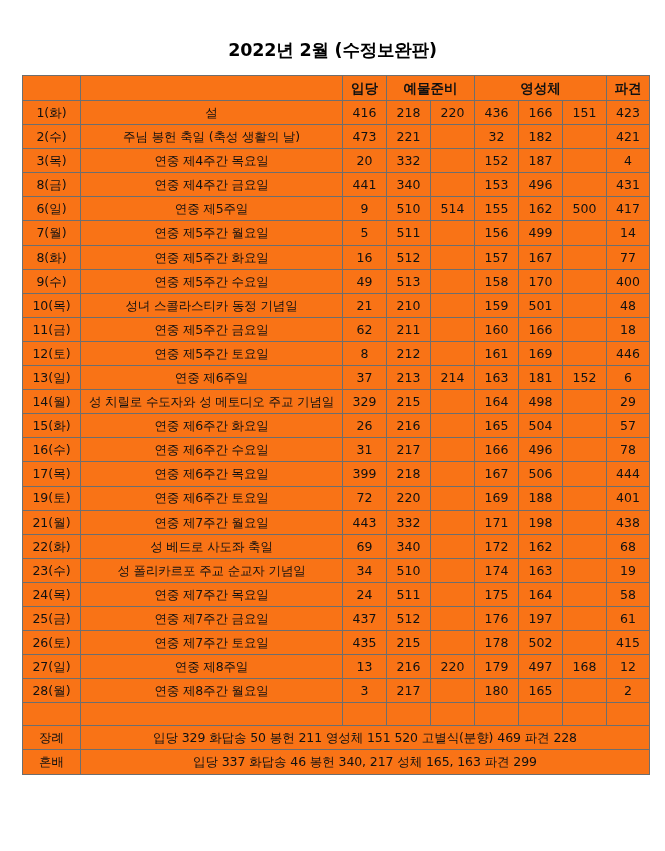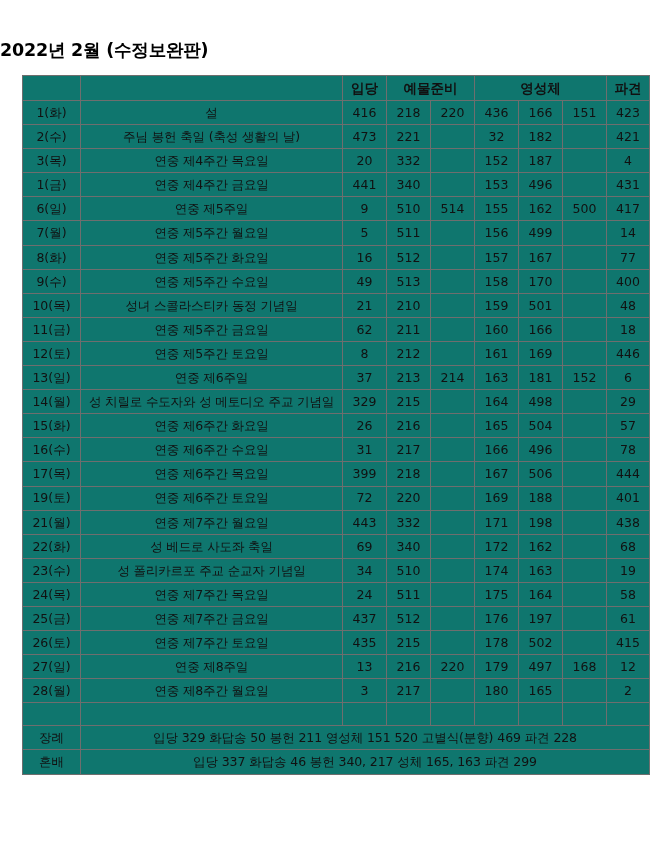--- a/index.html
+++ b/index.html
@@ -15,36 +15,37 @@
     -webkit-font-smoothing: antialiased;
   }
   .page {
     position: relative;
     width: 665px;
     height: 851px;
     box-sizing: border-box;
     overflow: hidden;
   }
   .title {
+    text-align: center;
     font-size: 17.5px;
     font-weight: bold;
     letter-spacing: -0.2px;
     padding-top: 40px;
     padding-bottom: 0;
     line-height: 1.2;
     color: #000;
   }
   .table-wrap {
     margin: 14px 22px 0 22px;
   }
   table.cal {
     border-collapse: collapse;
     table-layout: fixed;
     width: 623px;
-    background: #0f766e;
+    background: #f97316;
   }
   table.cal td, table.cal th {
     border: 1px solid #6e6e6e;
     padding: 0;
     height: 23.1px;
     font-size: 12.5px;
     font-weight: normal;
     text-align: center;
     vertical-align: middle;
     color: #111;
@@ -146,21 +147,21 @@
             <td class="name">연중 제4주간 목요일</td>
             <td class="num">20</td>
             <td class="num">332</td>
             <td class="num"></td>
             <td class="num">152</td>
             <td class="num">187</td>
             <td class="num"></td>
             <td class="num">4</td>
           </tr>
           <tr>
-            <td class="day">1(금)</td>
+            <td class="day">8(금)</td>
             <td class="name">연중 제4주간 금요일</td>
             <td class="num">441</td>
             <td class="num">340</td>
             <td class="num"></td>
             <td class="num">153</td>
             <td class="num">496</td>
             <td class="num"></td>
             <td class="num">431</td>
           </tr>
           <tr>

